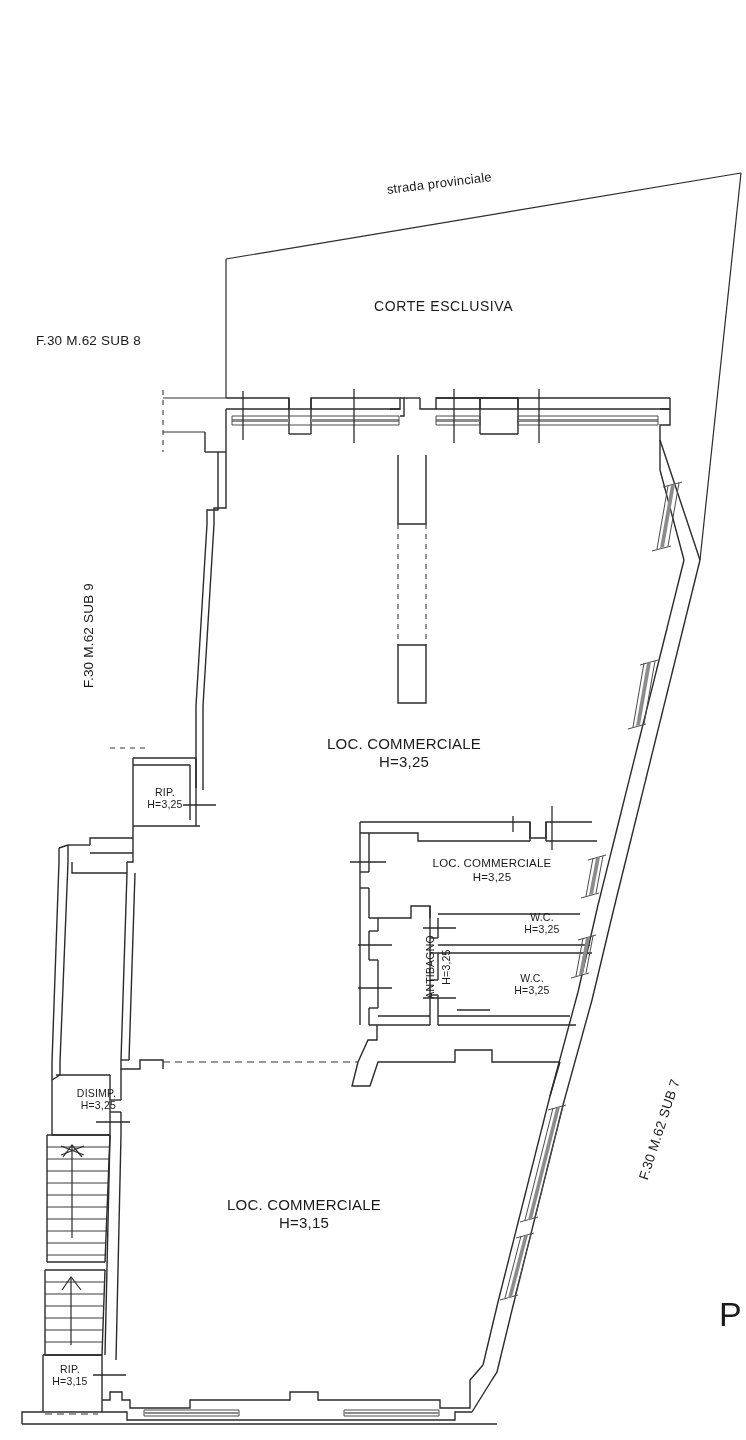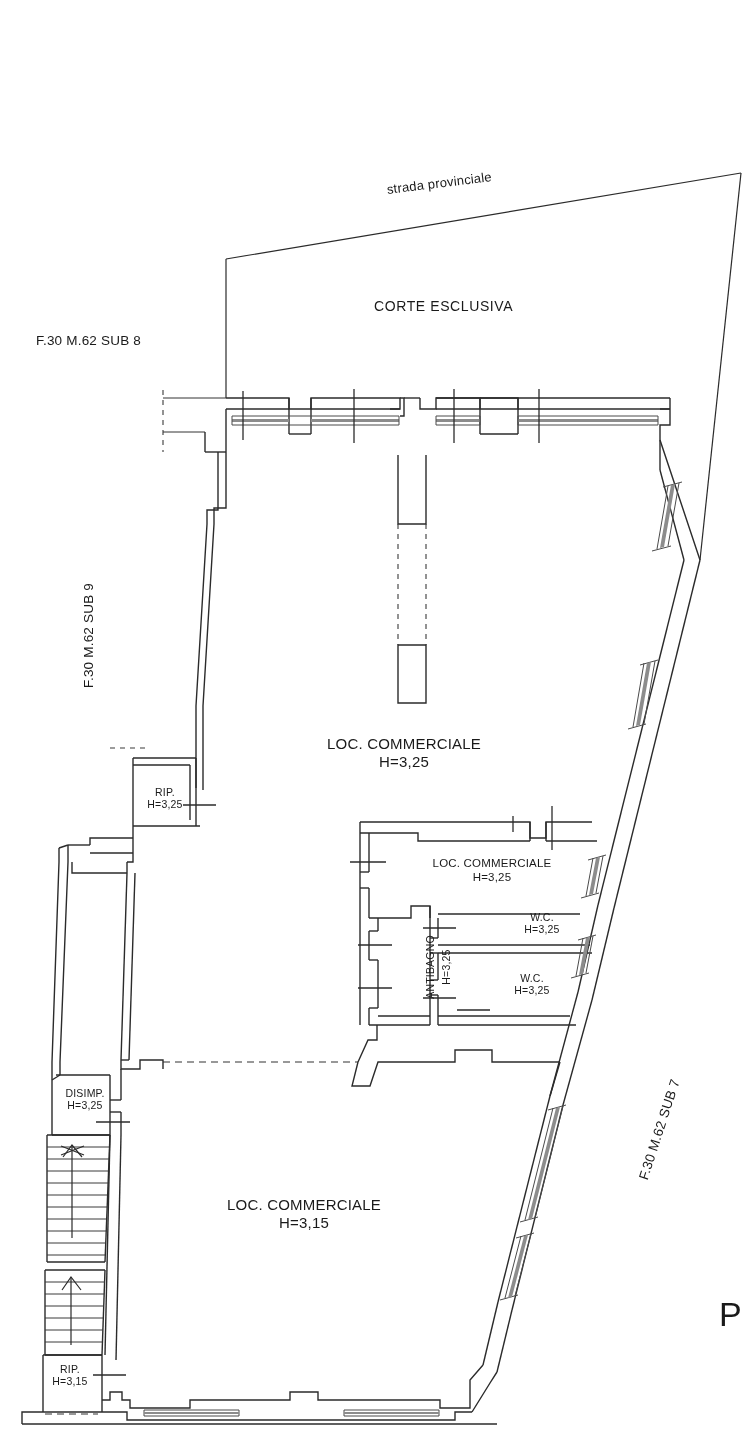--- a/index.html
+++ b/index.html
@@ -449,21 +449,21 @@
   </div>
   <div class="txt room-label-xs rot90" style="left:440px; top:1003px; width:72px; text-align:center;">
     <span>H=3,25</span>
   </div>
 
   <div class="txt room-label-xs" style="left:136px; top:786px; width:58px;">
     <span>RIP.</span>
     <span class="h">H=3,25</span>
   </div>
 
-  <div class="txt room-label-xs" style="left:54px; top:1087px; width:62px;">
+  <div class="txt room-label-xs" style="left:54px; top:1087px; width:62px;text-align:right;">
     <span>DISIMP.</span>
     <span class="h">H=3,25</span>
   </div>
 
   <div class="txt room-label-xs" style="left:41px; top:1363px; width:58px;">
     <span>RIP.</span>
     <span class="h">H=3,15</span>
   </div>
 
   <div class="txt pchar" style="left:719px; top:1294px;">P</div>

